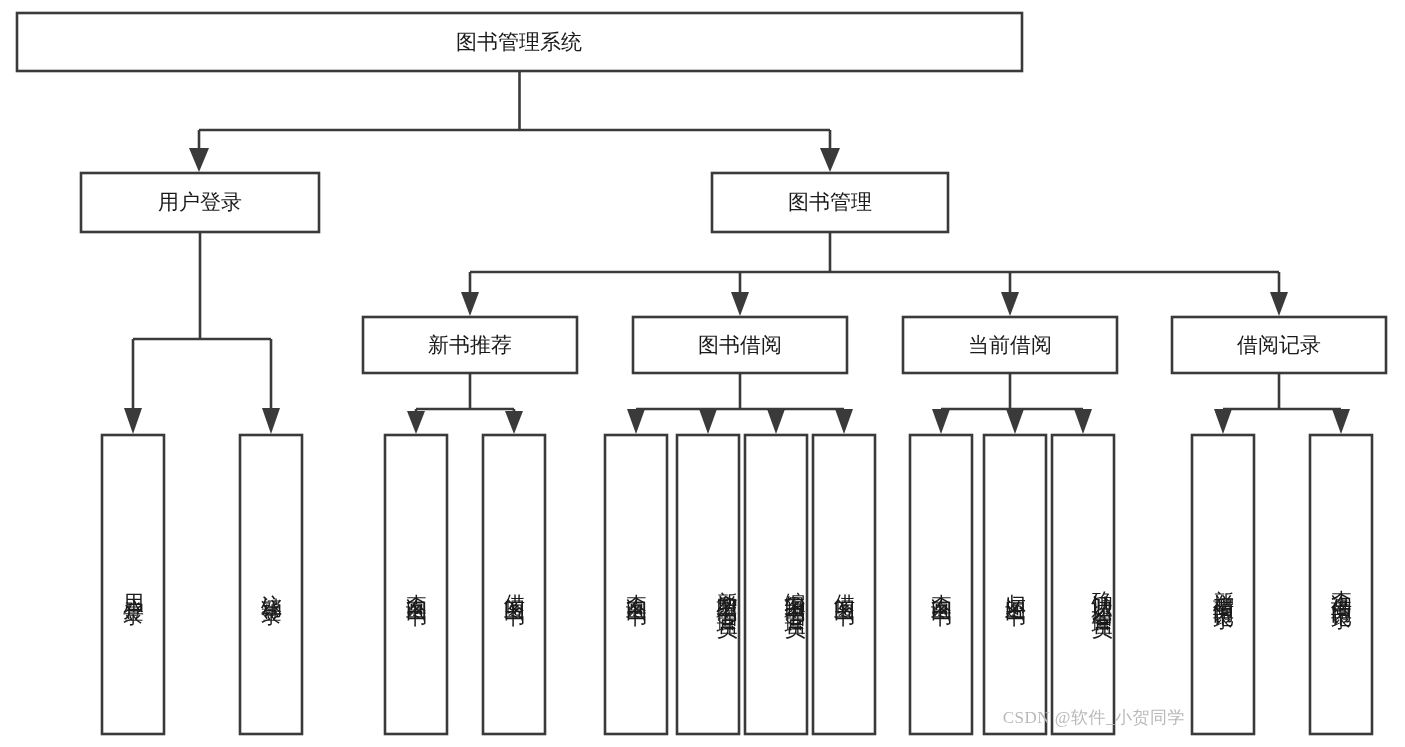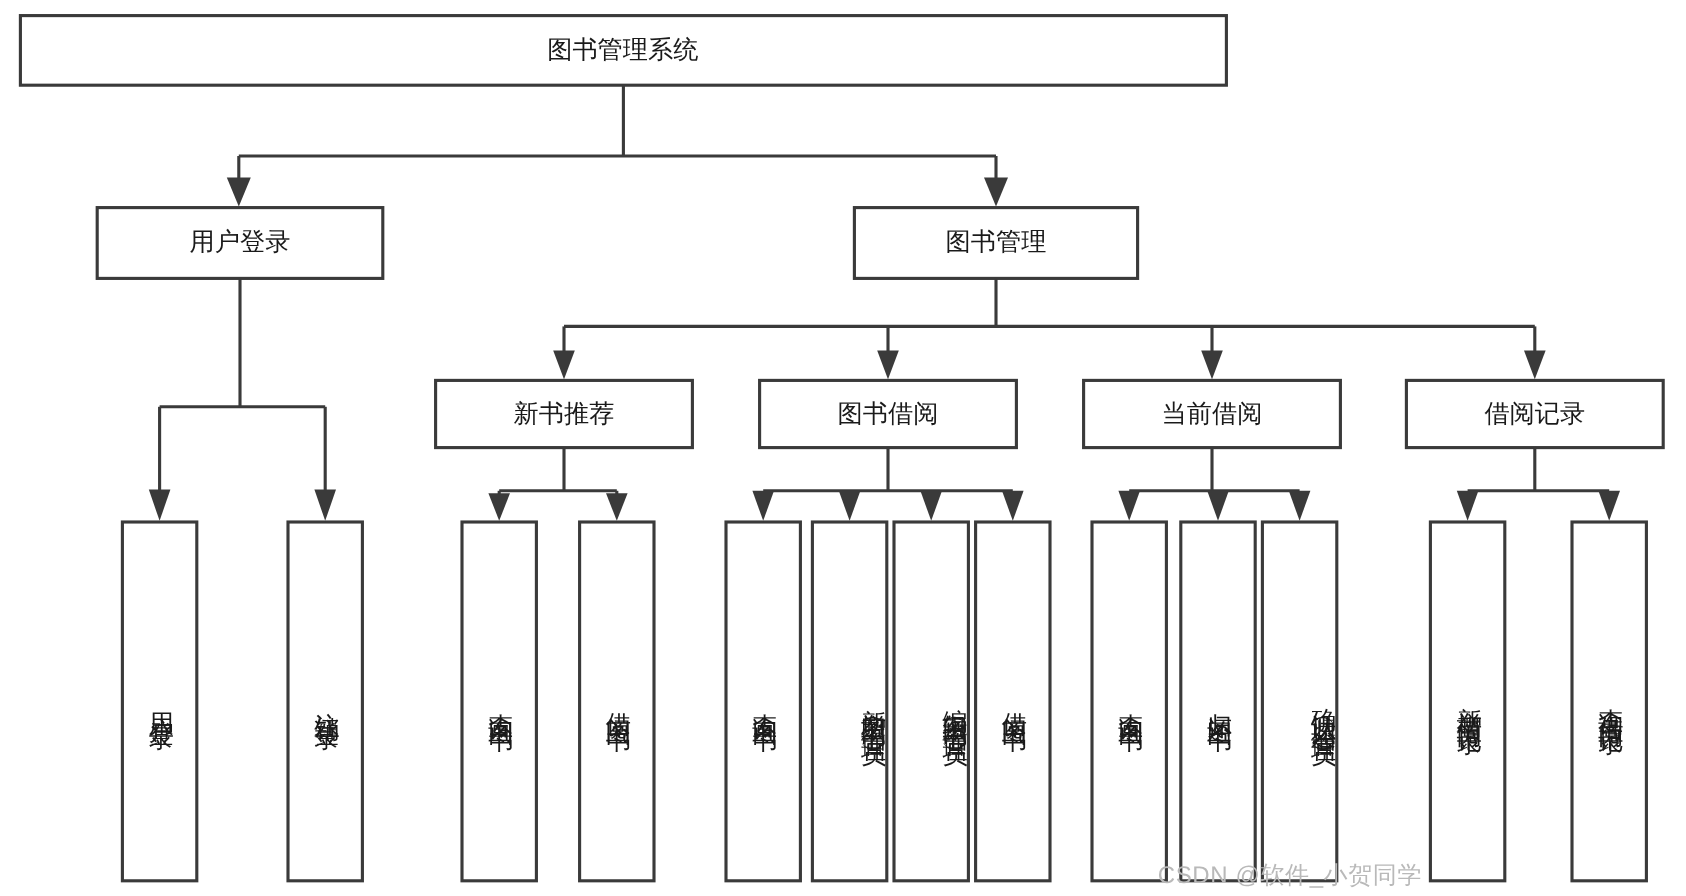--- a/index.html
+++ b/index.html
@@ -61,23 +61,23 @@
     white-space: nowrap;
     text-align: center;
     pointer-events: none;
     display: flex;
     align-items: center;
     justify-content: center;
   }
   .watermark {
     position: absolute;
     right: 12px;
-    bottom: 4px;
-    font-family: Liberation Sans, sans-serif;
-    font-size: 20px;
+    bottom: 18px;
+    font-family: Liberation Serif, serif;
+    font-size: 17px;
     color: #b9b9b9;
     letter-spacing: 0.5px;
     user-select: none;
   }
 </style>
 </head>
 <body>
 
 <div id="diagram-root">
 

